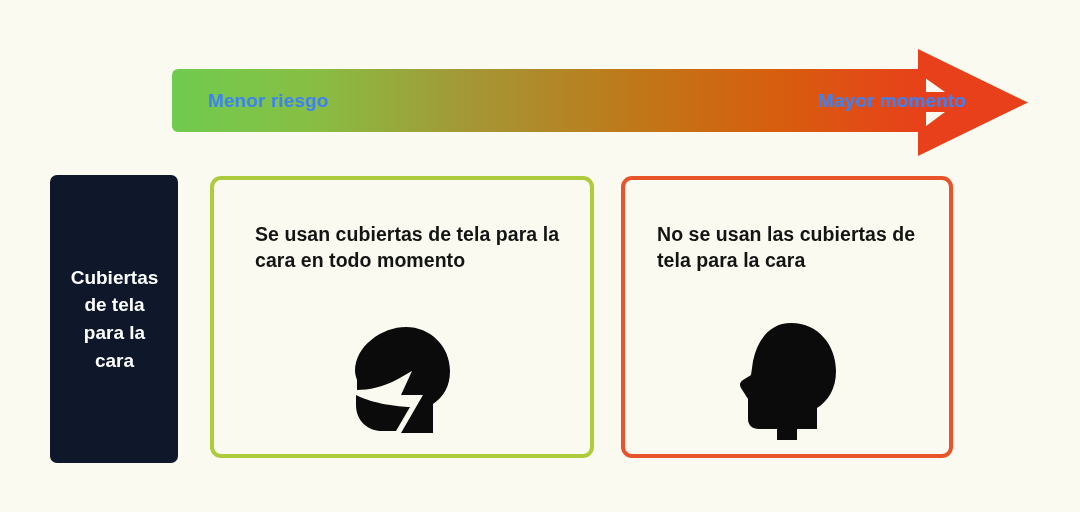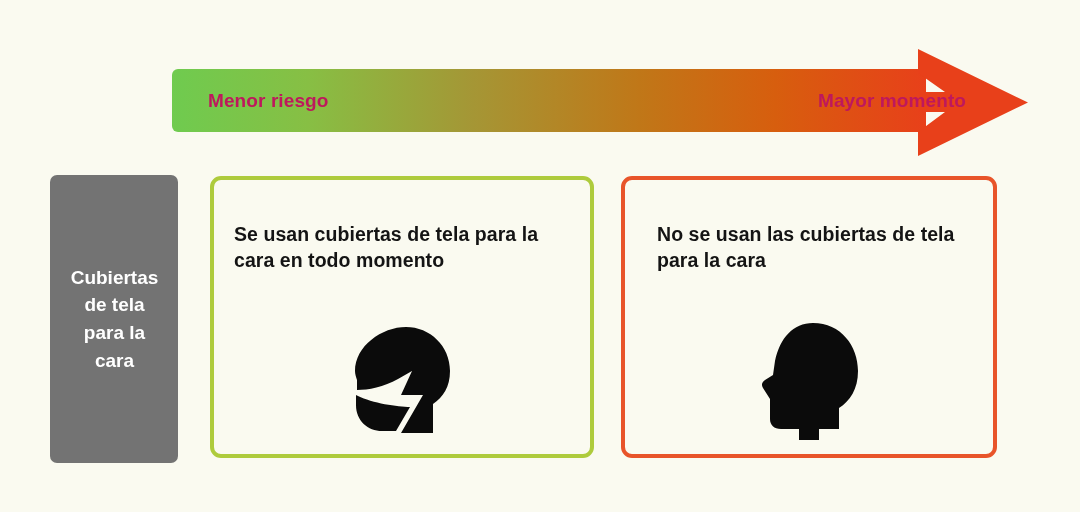--- a/index.html
+++ b/index.html
@@ -33,21 +33,21 @@
   #risk-arrow svg {
     display: block;
     width: 858px;
     height: 107px;
   }
   .arrow-label {
     position: absolute;
     top: 90px;
     font-size: 19px;
     font-weight: bold;
-    color: #be185d;
+    color: #3b82f6;
     letter-spacing: 0.1px;
     white-space: nowrap;
   }
   #label-lower-risk { left: 208px; }
   #label-higher-risk { left: 818px; }
 
   
   #category-box {
     position: absolute;
     left: 50px;
@@ -74,25 +74,25 @@
   .scenario-card {
     position: absolute;
     top: 176px;
     height: 282px;
     background: #FAFAF0;
     border-radius: 11px;
     border: 4px solid #AECB3C;
     box-sizing: border-box;
   }
   #card-masked  { left: 210px; width: 384px; border-color: #AECB3C; }
-  #card-unmasked{ left: 621px; width: 376px; border-color: #E8542A; }
+  #card-unmasked{ left: 621px; width: 332px; border-color: #E8542A; }
 
   .card-text {
     position: absolute;
-    left: 20px;
+    left: 41px;
     right: 22px;
     top: 42px;
     font-size: 19.5px;
     font-weight: bold;
     color: #141414;
     line-height: 1.33;
     letter-spacing: 0.05px;
   }
   #card-unmasked .card-text { left: 32px; }
 
@@ -127,21 +127,21 @@
       </defs>
 
       <path d="M6,26 a6,6 0 0 1 6,-6 L760,20 L760,83 L12,83 a6,6 0 0 1 -6,-6 Z" fill="url(#riskGrad)" transform="translate(-6,0)"></path>
 
       <path d="M746,0 L856,53.5 L746,107 L746,83 L773,63 L746,63 L746,43 L773,43 L746,24 Z" fill="#E8401A"></path>
     </svg>
   </div>
   <div class="arrow-label" id="label-lower-risk">Menor riesgo</div>
   <div class="arrow-label" id="label-higher-risk">Mayor momento</div>
 
-  <div id="category-box" style="background: #737373; padding-left: 9px;">
+  <div id="category-box" style="background: #0f172a; padding-left: 9px;">
     <div id="category-box-label" style="color: rgb(255, 255, 255);">Cubiertas
 de tela
 para la
 cara</div>
   </div>
 
   <div class="scenario-card" id="card-masked" style="border-color: rgb(174, 203, 60);">
     <div class="card-text">Se usan cubiertas de tela para la cara en todo momento</div>
     <div class="card-icon">
       <svg width="96" height="106" viewBox="0 0 96 106" xmlns="http://www.w3.org/2000/svg" aria-hidden="true">

